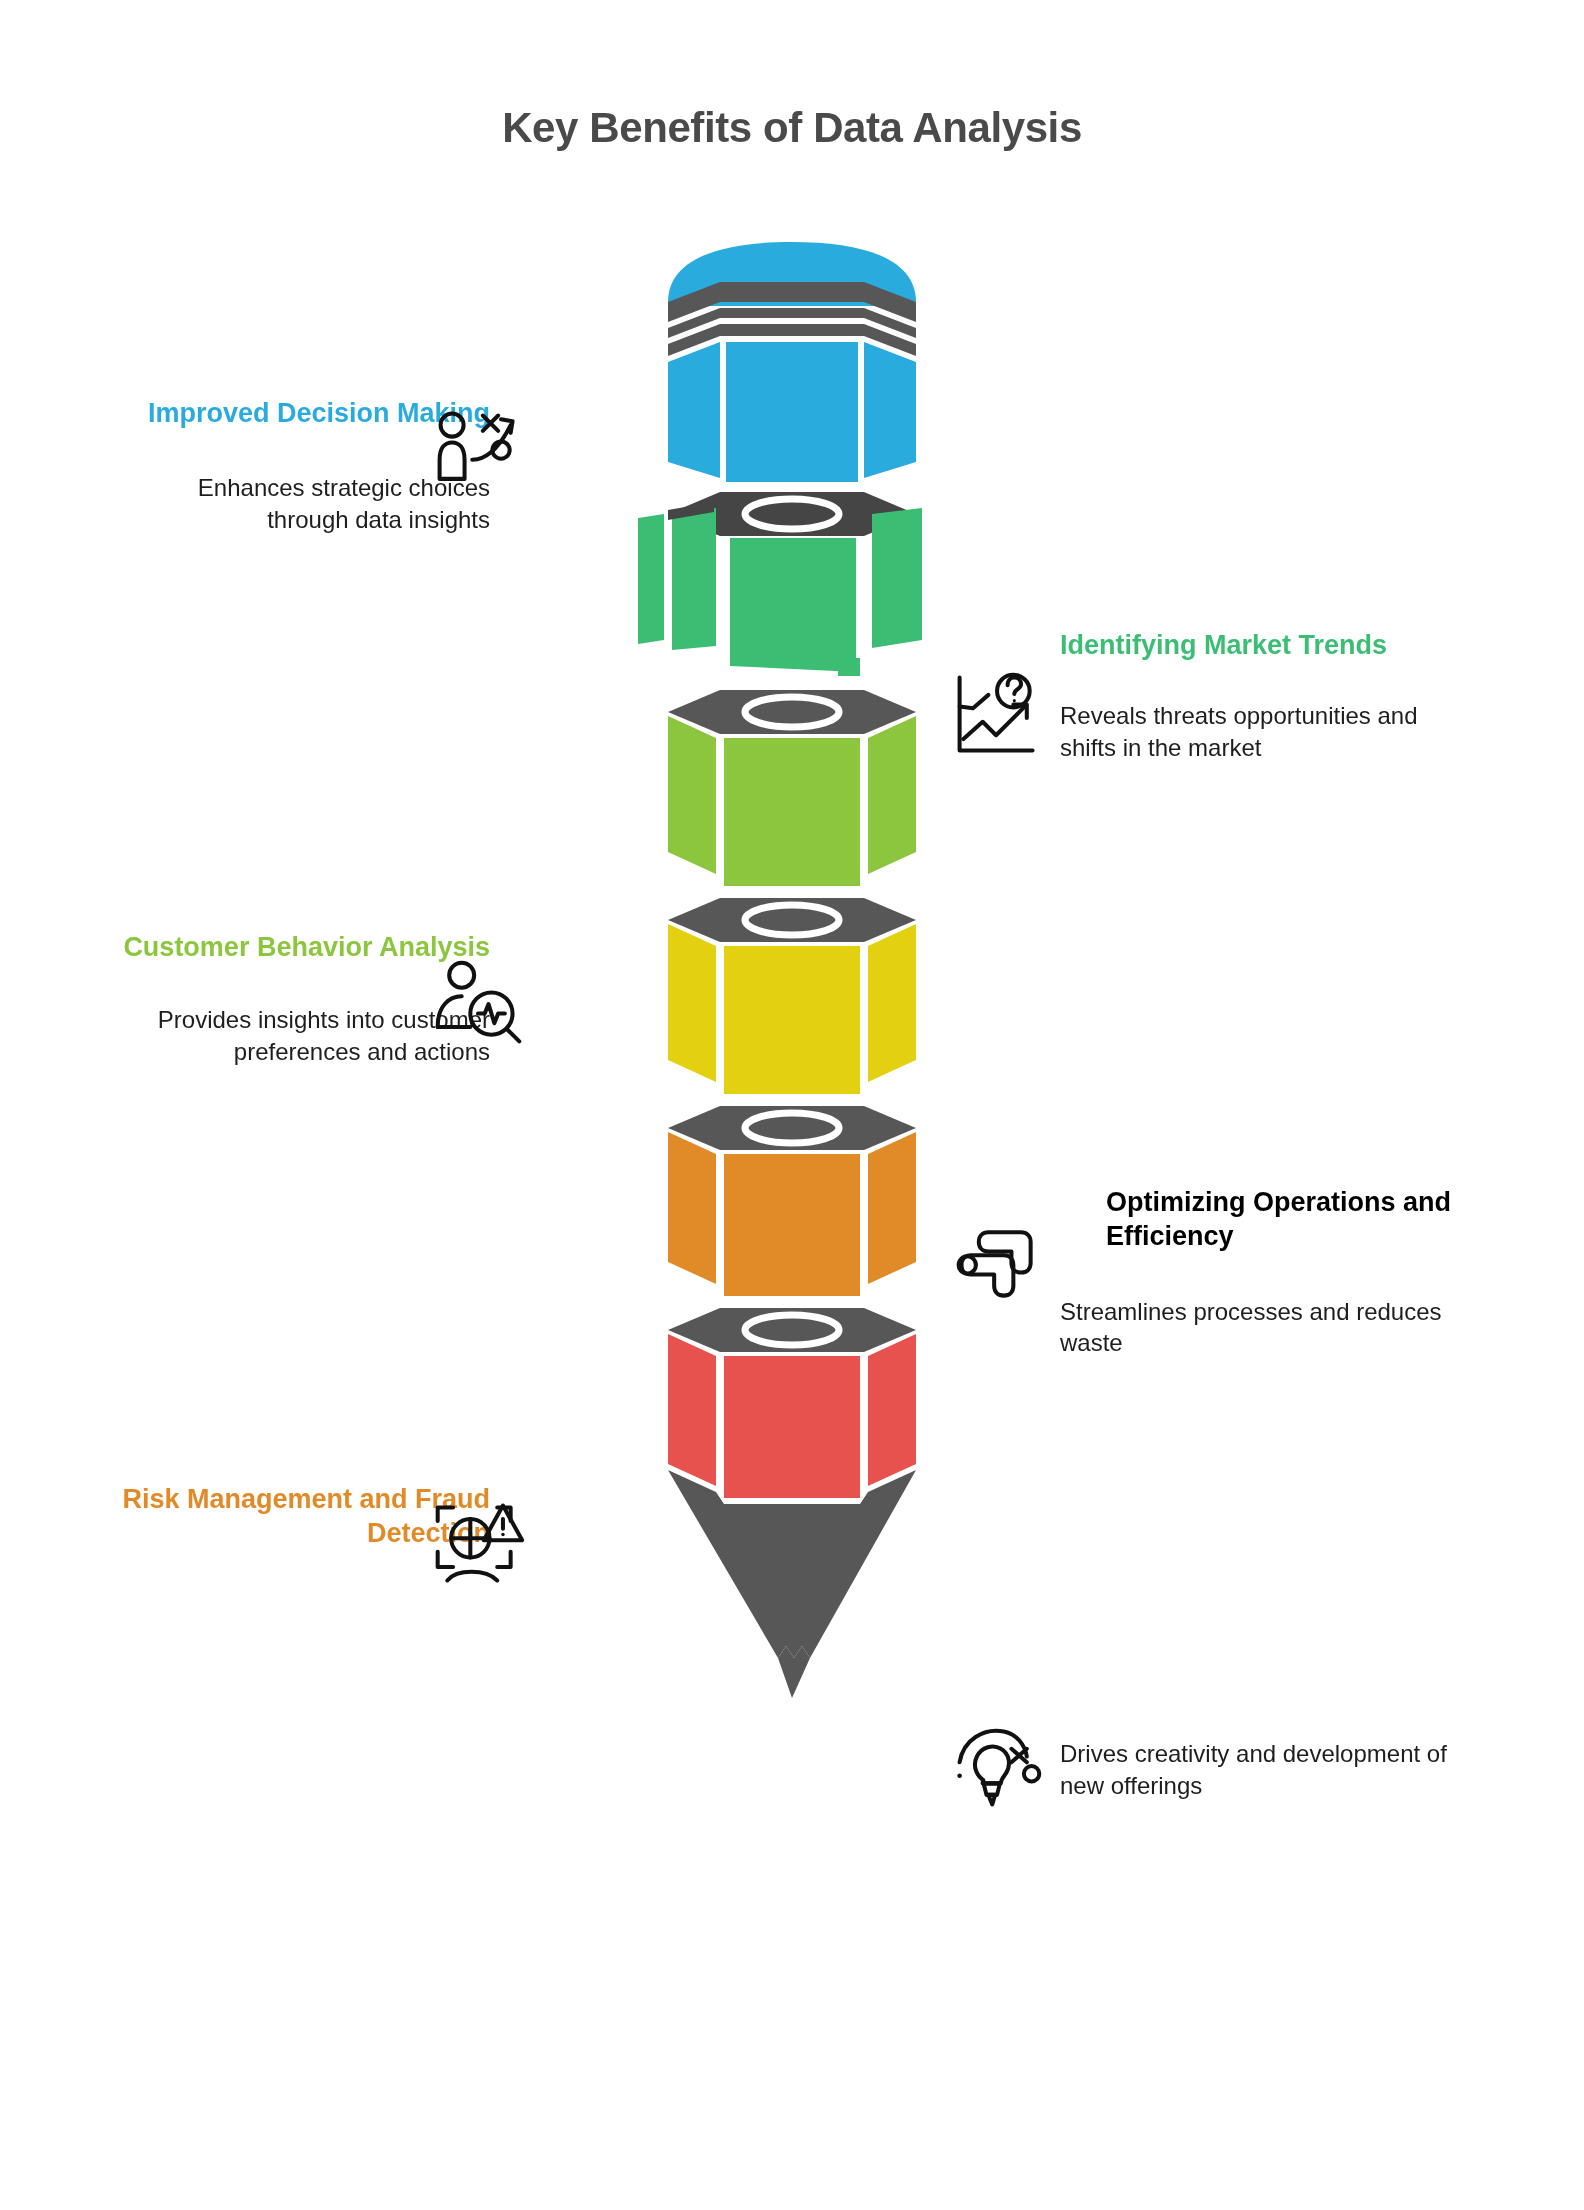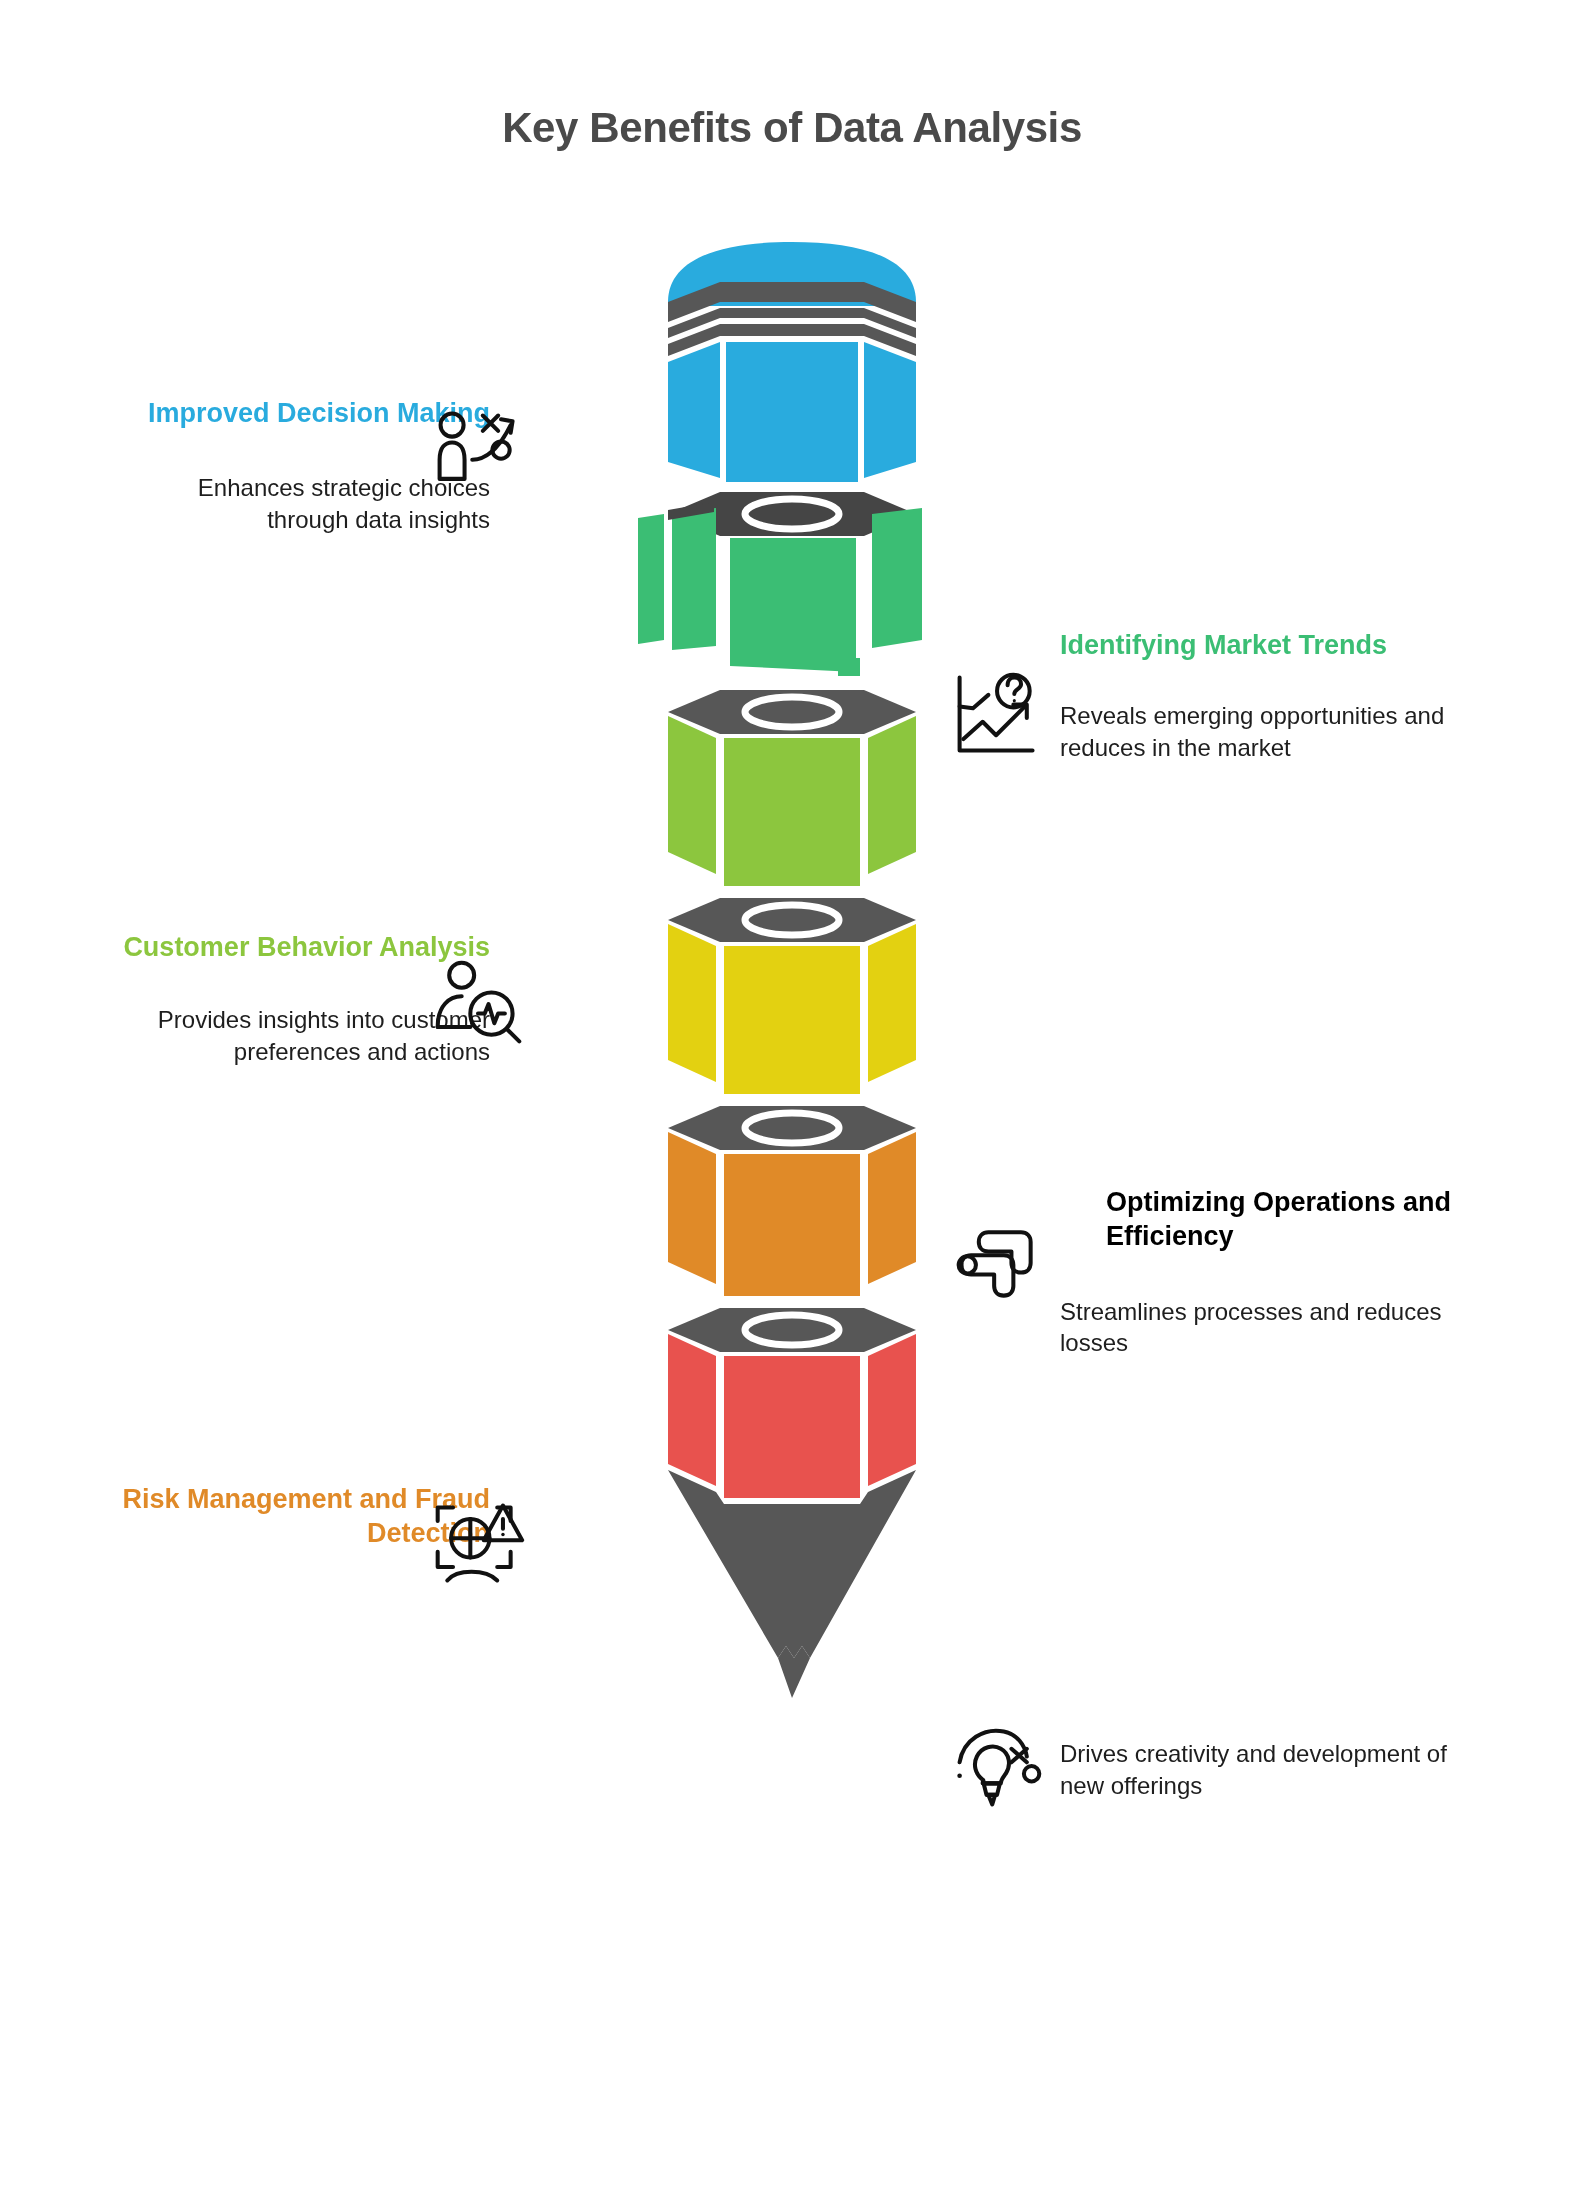--- a/index.html
+++ b/index.html
@@ -199,21 +199,21 @@
       <svg viewBox="0 0 100 100" fill="none" stroke="#111" stroke-width="4.2" stroke-linecap="round" stroke-linejoin="round">
         <path d="M10 10 L10 86 L86 86"></path>
         <path d="M10 40 L24 42 L40 28"></path>
         <path d="M14 74 L34 56 L48 70 L78 40"></path>
         <path d="M66 38 L80 38 L80 52"></path>
         <circle cx="66" cy="24" r="17"></circle>
         <path d="M60 18 C60 12 64 10 67 10 C71 10 74 13 74 17 C74 22 67 22 67 27"></path>
         <circle cx="67" cy="34" r="1.6" fill="#111" stroke="none"></circle>
       </svg>
     </div>
-    <div class="desc">Reveals emerging opportunities and reduces in the market</div>
+    <div class="desc">Reveals threats opportunities and shifts in the market</div>
   </div>
 
   <div class="block left" id="b3">
     <div class="head" style="color:#8cc63e;">Customer Behavior Analysis</div>
     <div class="icon">
       <svg viewBox="0 0 100 100" fill="none" stroke="#111" stroke-width="4.2" stroke-linecap="round" stroke-linejoin="round">
         <circle cx="33" cy="20" r="13"></circle>
         <path d="M8 74 C8 52 20 42 33 42"></path>
         <path d="M8 74 L42 74"></path>
         <circle cx="64" cy="60" r="22"></circle>
@@ -230,21 +230,21 @@
       <svg viewBox="0 0 100 100" fill="none" stroke="#111" stroke-width="4.2" stroke-linecap="round" stroke-linejoin="round">
         <path d="M40 18 L74 18 C80 18 84 22 84 28 L84 50 C84 56 80 60 74 60
                  C68 60 64 56 64 50 L64 38 L40 38 C34 38 30 34 30 28
                  C30 22 34 18 40 18 Z"></path>
         <path d="M22 42 L56 42 C62 42 66 46 66 52 L66 74 C66 80 62 84 56 84
                  C50 84 46 80 46 74 L46 62 L22 62 C16 62 12 58 12 52
                  C12 46 16 42 22 42 Z"></path>
         <circle cx="18" cy="52" r="9"></circle>
       </svg>
     </div>
-    <div class="desc">Streamlines processes and reduces losses</div>
+    <div class="desc">Streamlines processes and reduces waste</div>
   </div>
 
   <div class="block left" id="b5">
     <div class="head" style="color:#e08a28;">Risk Management and Fraud Detection</div>
     <div class="icon">
       <svg viewBox="0 0 100 100" fill="none" stroke="#111" stroke-width="4.2" stroke-linecap="round" stroke-linejoin="round">
         <path d="M8 26 L8 12 L24 12"></path>
         <path d="M70 12 L84 12 L84 26"></path>
         <path d="M8 58 L8 74 L24 74"></path>
         <path d="M84 58 L84 74 L70 74"></path>

